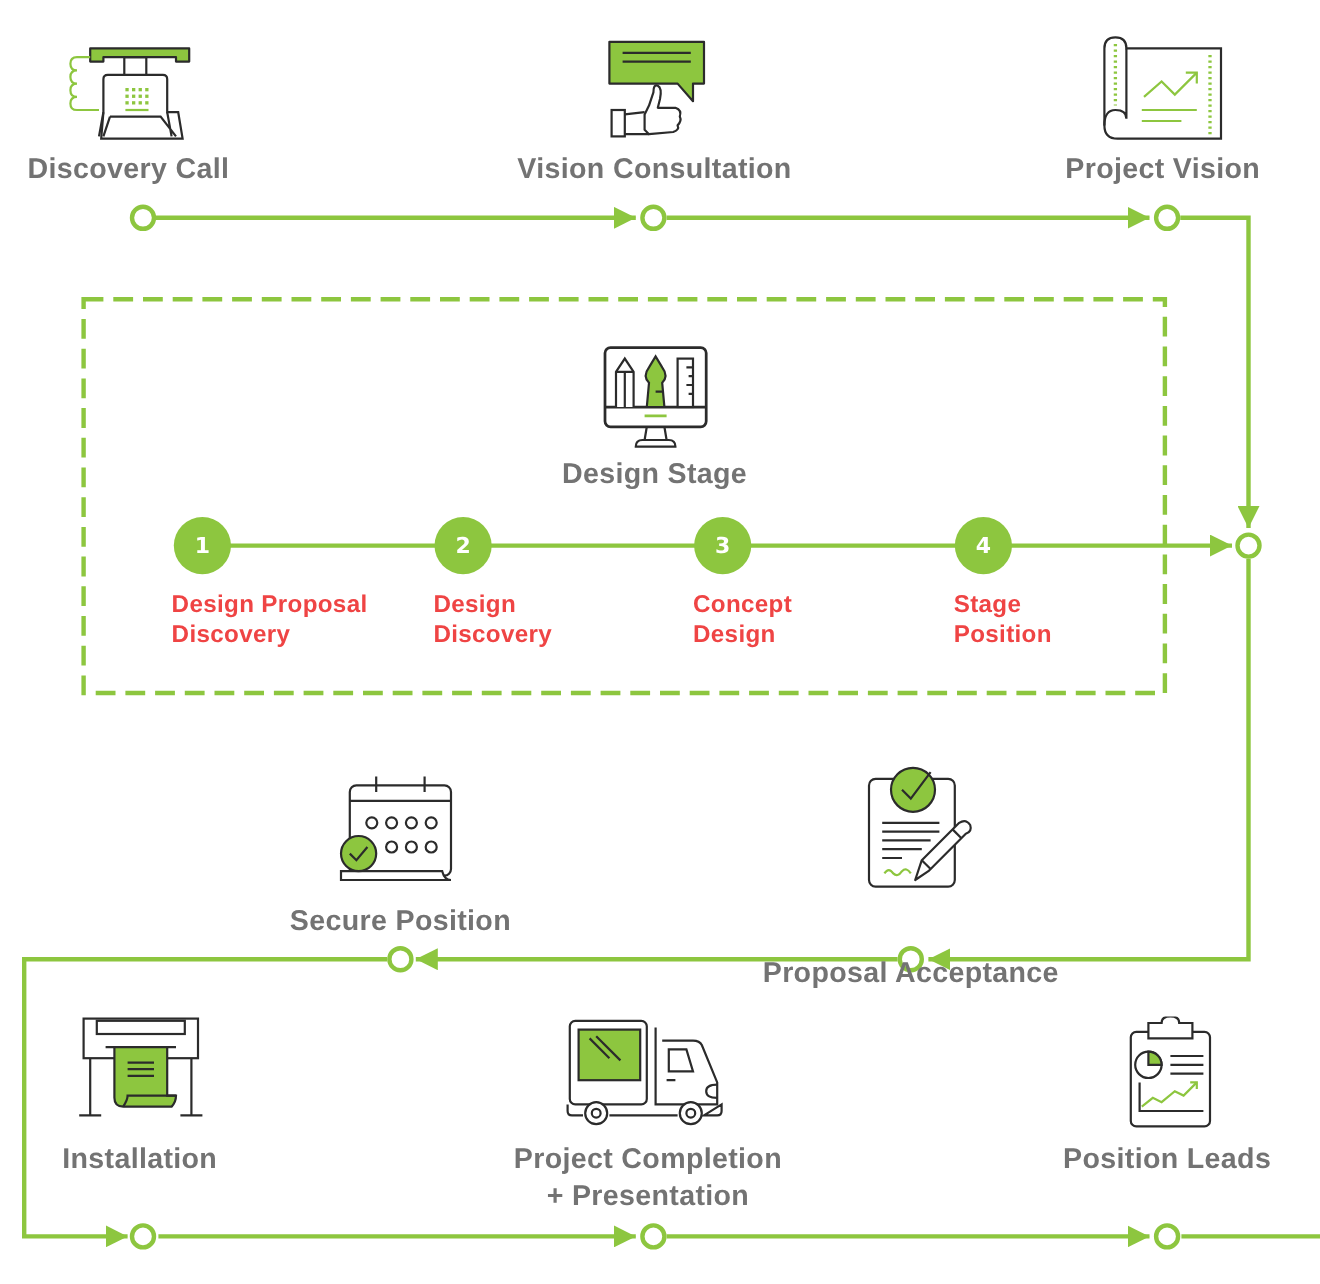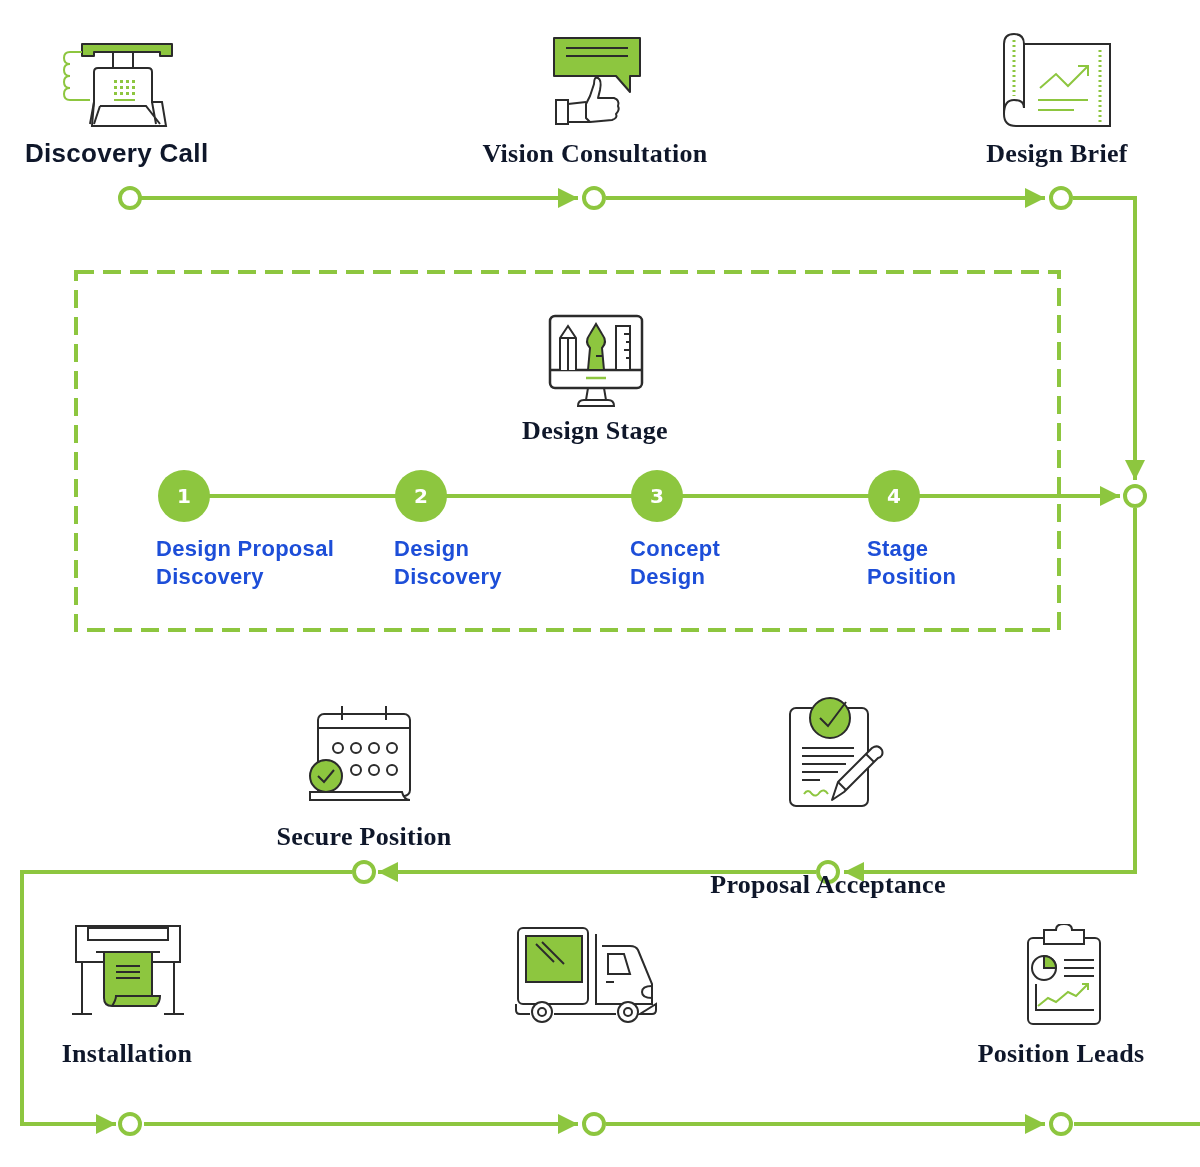--- a/index.html
+++ b/index.html
@@ -1,21 +1,21 @@
 <!DOCTYPE html>
 <html><head>
 <meta charset="utf-8">
 <style>
   html, body { margin:0; padding:0; background:#ffffff; }
   body { width:1200px; height:1167px; position:relative; overflow:hidden;
          font-family:"Liberation Sans", "DejaVu Sans", sans-serif; color:#222222; }
   #flow { position:absolute; left:0; top:0; }
-  .lbl { position:absolute; font-weight:bold; font-size:26px; line-height:33px; white-space:nowrap; color:#0f172a; letter-spacing:0.3px; }
-  .center { transform:translateX(-50%); text-align:center;font-family:Liberation Serif, serif; }
-  .sub { position:absolute; font-weight:bold; font-size:22px; line-height:28px; color:#1d4ed8; white-space:nowrap; letter-spacing:0.3px; }
+  .lbl { position:absolute; font-weight:bold; font-size:26px; line-height:33px; white-space:nowrap; color:#737373; letter-spacing:0.3px; }
+  .center { transform:translateX(-50%); text-align:center; }
+  .sub { position:absolute; font-weight:bold; font-size:22px; line-height:28px; color:#ef4444; white-space:nowrap; letter-spacing:0.3px; }
   .num { font-family:"DejaVu Sans", sans-serif; font-weight:bold; font-size:20px; fill:#ffffff; }
   .icon { position:absolute; }
 </style>
 </head>
 <body>
 
 <svg id="flow" width="1200" height="1167">
   <defs>
     <marker id="arr" viewBox="0 0 10 10" refX="10" refY="5" markerWidth="5" markerHeight="5" orient="auto">
       <path d="M0,0 L10,5 L0,10 z" fill="#8DC63F"></path>
@@ -200,21 +200,21 @@
       <line x1="40" y1="44" x2="70" y2="44"></line>
       <line x1="40" y1="52" x2="70" y2="52"></line>
     </g>
   <polyline points="12,60 12,86 70,86" fill="none" stroke="#2b2b2b" stroke-width="2"></polyline>
   <polyline points="14,82 24,74 32,78 44,68 52,72 64,60" fill="none" stroke="#8DC63F" stroke-width="2"></polyline>
   <polyline points="58,60 64,60 64,66" fill="none" stroke="#8DC63F" stroke-width="2"></polyline>
 </svg>
 
 <div class="lbl" style="left:25px;top:137px">Discovery Call</div>
 <div class="lbl center" style="left:595px;top:137px">Vision Consultation</div>
-<div class="lbl center" style="left:1057px;top:137px">Design Brief</div>
+<div class="lbl center" style="left:1057px;top:137px">Project Vision</div>
 
 <div class="lbl center" style="left:595px;top:414px">Design Stage</div>
 
 <div class="sub" style="left:156px;top:535px">
   <div>Design Proposal</div>
   <div>Discovery</div>
 </div>
 <div class="sub" style="left:394px;top:535px">
   <div>Design</div>
   <div>Discovery</div>
@@ -226,14 +226,16 @@
 <div class="sub" style="left:867px;top:535px">
   <div>Stage</div>
   <div>Position</div>
 </div>
 
 <div class="lbl center" style="left:828px;top:868px">Proposal Acceptance</div>
 <div class="lbl center" style="left:364px;top:820px">Secure Position</div>
 
 <div class="lbl center" style="left:127px;top:1037px">Installation</div>
 <div class="lbl center" style="left:589px;top:1037px">
+  <div>Project Completion</div>
+  <div>+ Presentation</div>
 </div>
 <div class="lbl center" style="left:1061px;top:1037px">Position Leads</div>
 
 </body></html>

